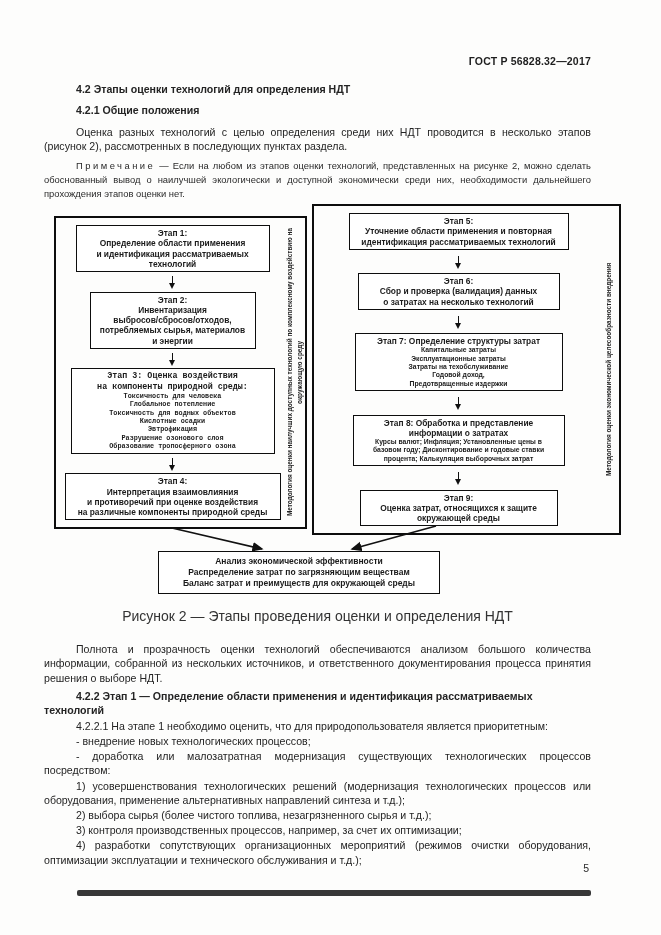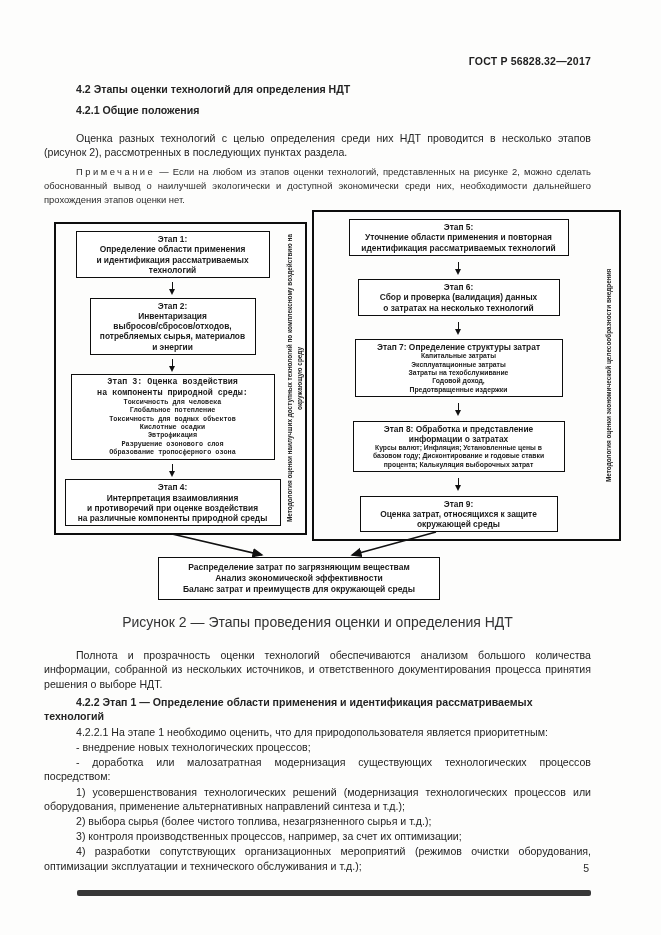--- a/index.html
+++ b/index.html
@@ -59,21 +59,21 @@
   .scan-bar{position:absolute;left:77px;top:890px;width:514px;height:6px;background:#262626;border-radius:2px;opacity:.92;}
 </style>
 </head>
 <body>
 
 <div class="doc-header">ГОСТ Р 56828.32—2017</div>
 
 <div class="content">
 
   <div class="h-bold">4.2 Этапы оценки технологий для определения НДТ</div>
-  <div class="h-bold" style="margin-bottom:14px;">4.2.1 Общие положения</div>
+  <div class="h-bold" style="margin-bottom:8px;">4.2.1 Общие положения</div>
   <p class="para">Оценка разных технологий с целью определения среди них НДТ проводится в несколько этапов (рисунок 2), рассмотренных в последующих пунктах раздела.</p>
 
   <p class="note"><span class="sp">Примечание</span><span> — Если на любом из этапов оценки технологий, представленных на рисунке 2, можно сделать обоснованный вывод о наилучшей экологически и доступной экономически среди них, необходимости дальнейшего прохождения этапов оценки нет.</span></p>
 
   <div class="figure">
 
     <div class="panel panel-left">
       <div class="flow">
         <div class="fbox w-s1">
           <div class="ttl">
@@ -176,22 +176,22 @@
       <defs>
         <marker id="ah" markerWidth="8" markerHeight="8" refX="6" refY="3" orient="auto">
           <path d="M0,0 L7,3 L0,6 Z" fill="#111"></path>
         </marker>
       </defs>
       <line x1="128" y1="6" x2="218" y2="27" stroke="#111" stroke-width="1.6" marker-end="url(#ah)"></line>
       <line x1="392" y1="4" x2="308" y2="27" stroke="#111" stroke-width="1.6" marker-end="url(#ah)"></line>
     </svg>
 
     <div class="final-box">
+        <div>Анализ экономической эффективности</div>
         <div>Распределение затрат по загрязняющим веществам</div>
-        <div>Анализ экономической эффективности</div>
         <div>Баланс затрат и преимуществ для окружающей среды</div>
       </div>
 
     <div class="fig-caption">Рисунок 2 — Этапы проведения оценки и определения НДТ</div>
   </div>
 
   <p class="para">Полнота и прозрачность оценки технологий обеспечиваются анализом большого количества информации, собранной из нескольких источников, и ответственного документирования процесса принятия решения о выборе НДТ.</p>
   <div class="h-bold" style="margin:4px 0 2px 0;">4.2.2 Этап 1 — Определение области применения и идентификация рассматриваемых технологий</div>
   <p class="para">4.2.2.1 На этапе 1 необходимо оценить, что для природопользователя является приоритетным:</p>
   <p class="para">- внедрение новых технологических процессов;</p>

